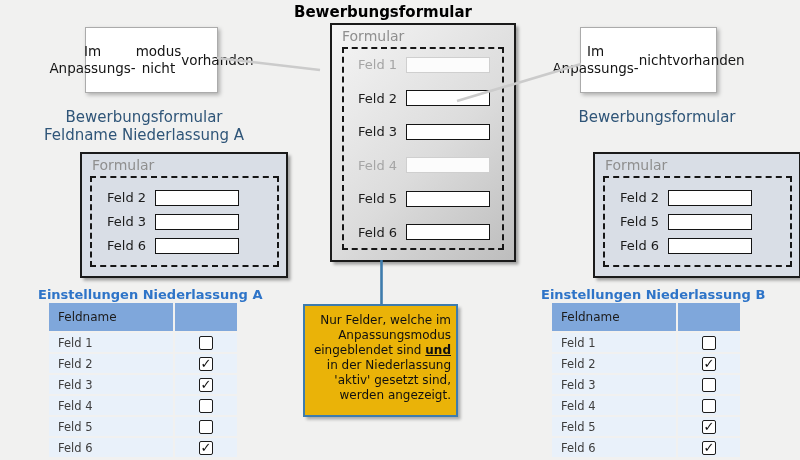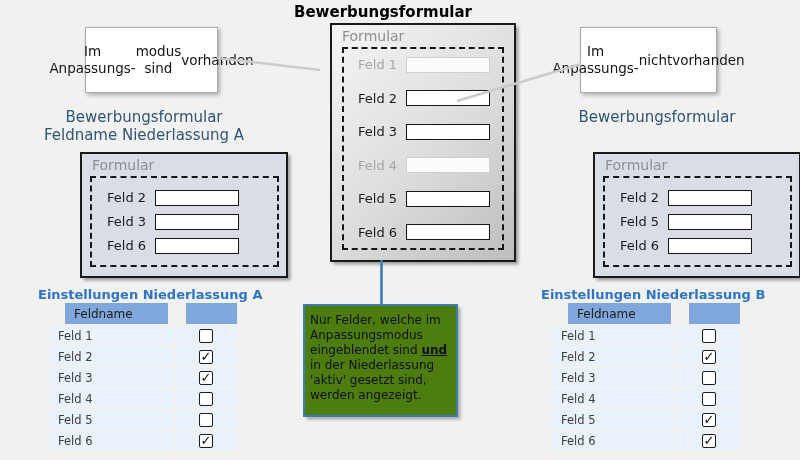--- a/index.html
+++ b/index.html
@@ -72,34 +72,34 @@
   }
   .settings-title-a{left:38px;}
   .settings-title-b{left:541px;}
   .settings-table{position:absolute;top:303px;width:188px;}
   .settings-table-a{left:49px;}
   .settings-table-b{left:552px;}
   .t-row{display:flex;margin-bottom:2px;}
   .t-cell{box-sizing:border-box;}
   .t-label{width:124px;margin-right:2px;padding-left:9px;display:flex;align-items:center;}
   .t-check{width:62px;display:flex;align-items:center;justify-content:center;}
-  .t-head .t-cell{background:#7fa7db;height:21px;font-size:12px;color:#1c1c1c;margin-left:16px;}
+  .t-head .t-cell{background:#7fa7db;height:28px;font-size:12px;color:#1c1c1c;}
   .t-body .t-cell{background:#e9f1fa;height:19px;font-size:11.5px;color:#3d3d3d;}
   .cb{
     width:12px;height:12px;border:1.7px solid #1c1c1c;border-radius:2px;background:#fff;
     display:flex;align-items:center;justify-content:center;
     font-size:13px;font-weight:bold;color:#0c0c0c;overflow:visible;line-height:1;
   }
 
   
   .note{
     position:absolute;left:303px;top:304px;width:141px;height:95px;
-    background:#4d7c0f;border:2.2px solid #3e7cad;
+    background:#eab308;border:2.2px solid #3e7cad;
     box-shadow:2.5px 2.5px 3px rgba(0,0,0,.3);
-    padding:7px 5px;font-size:12px;line-height:15px;text-align:left;color:#101010;
+    padding:7px 5px;font-size:12px;line-height:15px;text-align:right;color:#101010;
     z-index:3;
   }
   .note u{font-weight:bold;}
 </style>
 </head>
 <body>
 
 <div class="canvas">
 
   <div class="main-title">Bewerbungsformular</div>
@@ -131,21 +131,21 @@
           <div class="frow">
             <span class="flabel">Feld 6</span>
             <span class="finput"></span>
           </div>
         </div>
     </div>
   </div>
 
   <div class="callout callout-left">
     <div>Im Anpassungs-</div>
-    <div>modus sind</div>
+    <div>modus nicht</div>
     <div>vorhanden</div>
   </div>
   <div class="callout callout-right">
     <div>Im Anpassungs-</div>
     <div>nicht</div>
     <div>vorhanden</div>
   </div>
 
   <div class="branch-title branch-a-title">
     <div>Bewerbungsformular</div>

